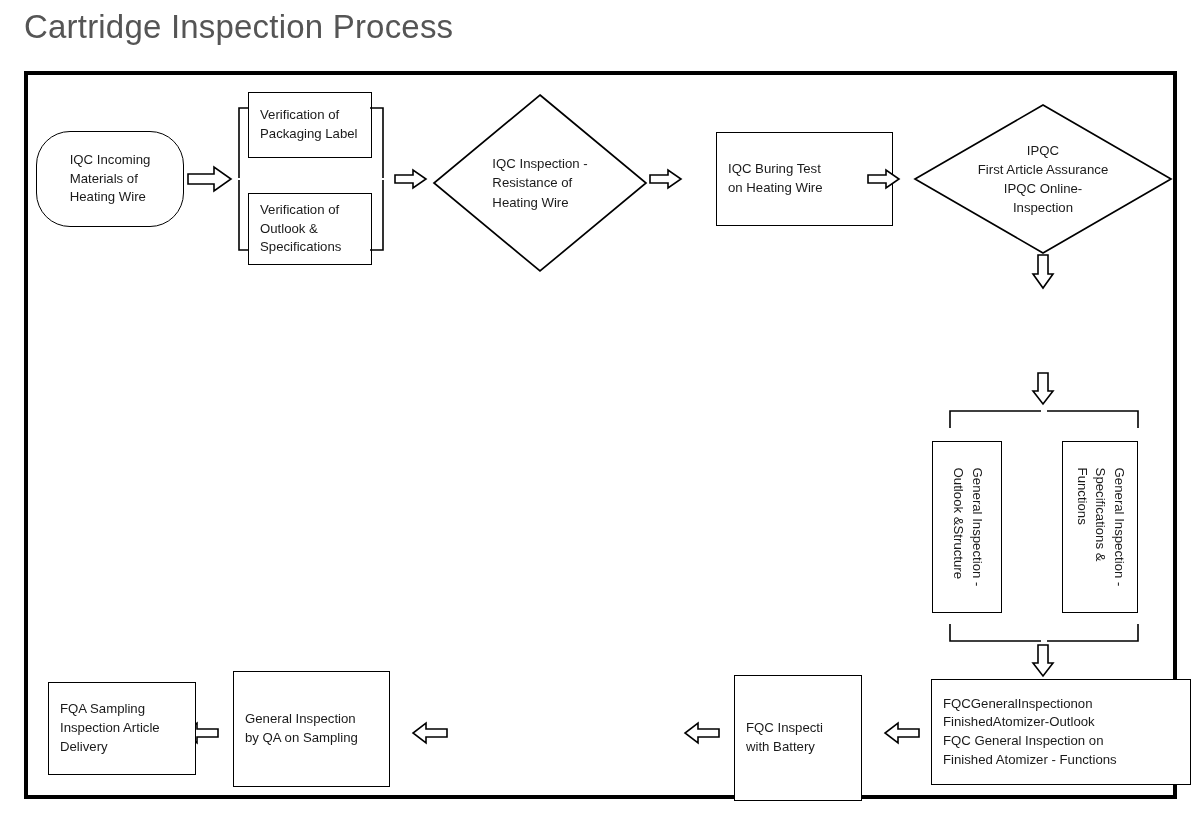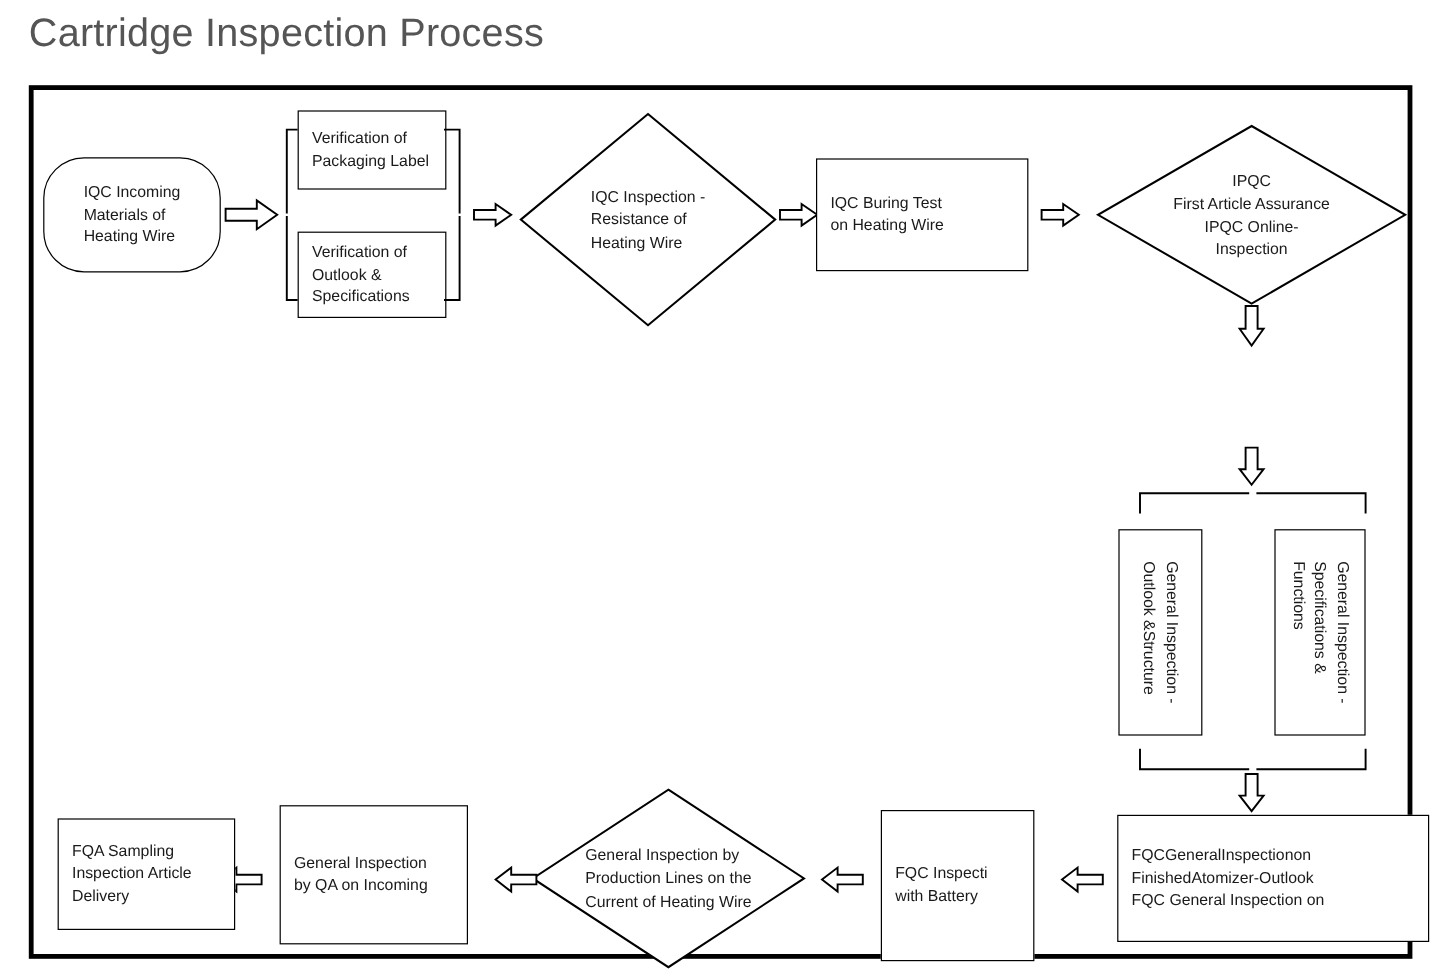--- a/index.html
+++ b/index.html
@@ -179,21 +179,21 @@
         <div>Heating Wire</div>
       </div>
     </div>
 
     <div class="arrow" style="left:622px; top:94px; width:32px; height:20px;">
       <svg viewBox="0 0 32 20">
           <polygon points="0,6 18,6 18,1 31,10 18,19 18,14 0,14" fill="#ffffff" stroke="#000000" stroke-width="1.6"></polygon>
         </svg>
     </div>
 
-    <div class="node box" style="left:652px; top:57px; width:177px; height:94px;">
+    <div class="node box" style="left:688px; top:57px; width:177px; height:94px;">
       <div class="txt">
         <div>IQC Buring Test</div>
         <div>on Heating Wire</div>
       </div>
     </div>
 
     <div class="arrow" style="left:840px; top:94px; width:32px; height:20px;">
       <svg viewBox="0 0 32 20">
           <polygon points="0,6 18,6 18,1 31,10 18,19 18,14 0,14" fill="#ffffff" stroke="#000000" stroke-width="1.6"></polygon>
         </svg>
@@ -251,20 +251,21 @@
       <svg viewBox="0 0 22 32">
           <polygon points="6,0 16,0 16,18 21,18 11,31 1,18 6,18" fill="#ffffff" stroke="#000000" stroke-width="1.6"></polygon>
         </svg>
     </div>
 
     <div class="node box" style="left:903px; top:604px; width:260px; height:106px;">
       <div class="txt">
         <div>FQCGeneralInspectionon</div>
         <div>FinishedAtomizer-Outlook</div>
         <div>FQC General Inspection on</div>
+        <div>Finished Atomizer - Functions</div>
       </div>
     </div>
 
     <div class="arrow" style="left:856px; top:647px; width:36px; height:22px;">
       <svg viewBox="0 0 36 22">
           <polygon points="35,7 14,7 14,1 1,11 14,21 14,15 35,15" fill="#ffffff" stroke="#000000" stroke-width="1.6"></polygon>
         </svg>
     </div>
 
     <div class="node box" style="left:706px; top:600px; width:128px; height:126px;">
@@ -273,41 +274,31 @@
         <div>with Battery</div>
       </div>
     </div>
 
     <div class="arrow" style="left:656px; top:647px; width:36px; height:22px;">
       <svg viewBox="0 0 36 22">
           <polygon points="35,7 14,7 14,1 1,11 14,21 14,15 35,15" fill="#ffffff" stroke="#000000" stroke-width="1.6"></polygon>
         </svg>
     </div>
 
-    <div class="diamond-wrap" style="left:414px; top:581px; width:230px; height:152px;">
-      <svg viewBox="0 0 230 152" preserveAspectRatio="none">
-        <polygon points="115,2 228,76 115,150 2,76" fill="#ffffff" stroke="#000000" stroke-width="1.7"></polygon>
-      </svg>
-      <div class="dtxt left-al">
-        <div>General Inspection by</div>
-        <div>Production Lines on the</div>
-        <div>Current of Heating Wire</div>
-      </div>
-    </div>
 
     <div class="arrow" style="left:384px; top:647px; width:36px; height:22px;">
       <svg viewBox="0 0 36 22">
           <polygon points="35,7 14,7 14,1 1,11 14,21 14,15 35,15" fill="#ffffff" stroke="#000000" stroke-width="1.6"></polygon>
         </svg>
     </div>
 
     <div class="node box" style="left:205px; top:596px; width:157px; height:116px;">
       <div class="txt">
         <div>General Inspection</div>
-        <div>by QA on Incoming</div>
+        <div>by QA on Sampling</div>
       </div>
     </div>
 
     <div class="arrow" style="left:155px; top:647px; width:36px; height:22px;">
       <svg viewBox="0 0 36 22">
           <polygon points="35,7 14,7 14,1 1,11 14,21 14,15 35,15" fill="#ffffff" stroke="#000000" stroke-width="1.6"></polygon>
         </svg>
     </div>
 
     <div class="node box" style="left:20px; top:607px; width:148px; height:93px;">

